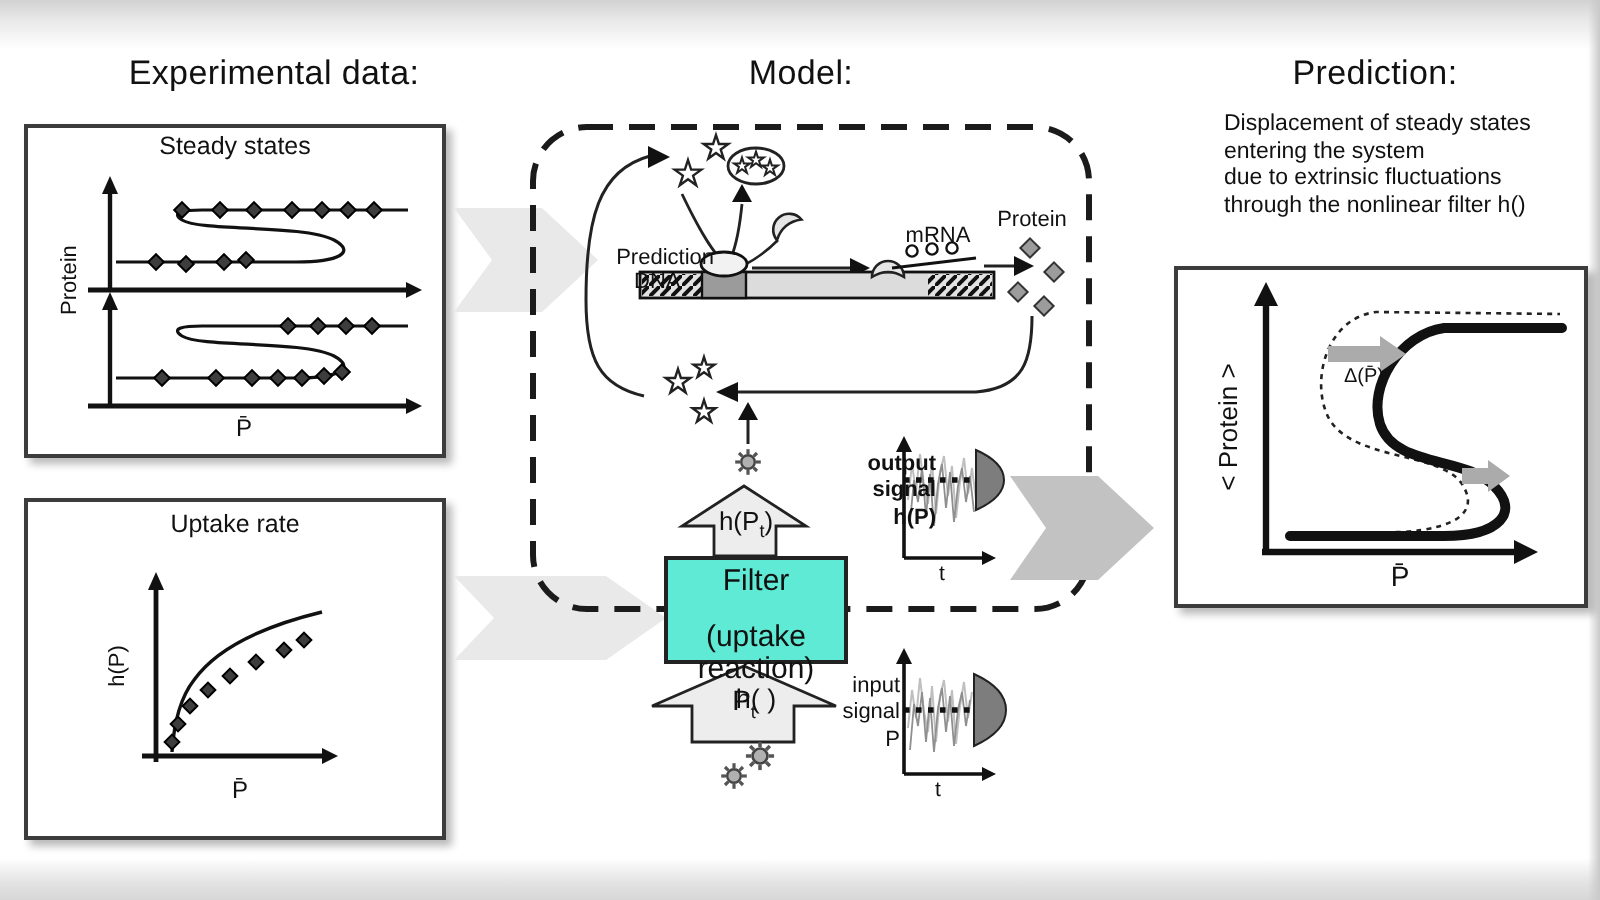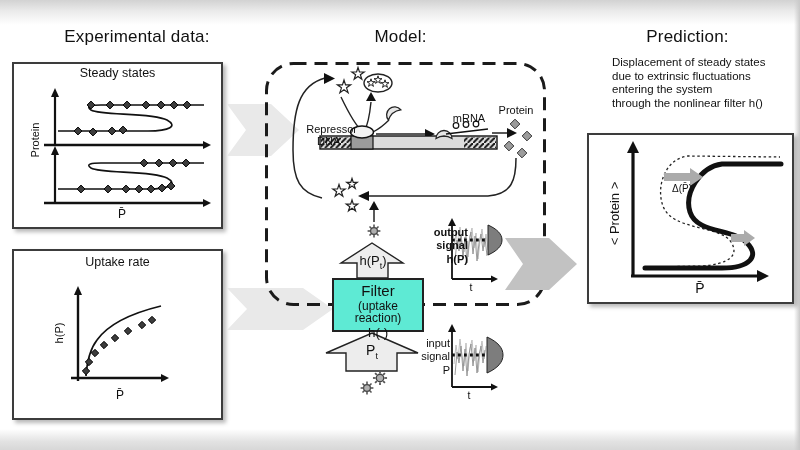--- a/index.html
+++ b/index.html
@@ -20,21 +20,21 @@
   .lbl{position:absolute;z-index:10;white-space:nowrap;}
   .c{text-align:center;} .r{text-align:right;}
   .heading{font-size:17px;letter-spacing:0.2px;}
   .boxtitle{font-size:12.5px;}
   .small{font-size:11px;}
   .rot{transform:rotate(-90deg);transform-origin:center;}
   #filter-box{position:absolute;left:332px;top:278px;width:92px;height:54px;
        background:#5eead4;border:2px solid #222;box-sizing:border-box;z-index:6;
        text-align:center;line-height:1.05;}
   #filter-box .t1{font-size:15px;margin-top:3px;}
-  #filter-box .t2{font-size:12px;margin-top:1px;}
+  #filter-box .t2{font-size:15px;margin-top:12px;}
   #filter-box .t3{font-size:13.5px;margin-top:1px;}
   .arrlbl{font-size:13px;z-index:10;}
   .arrlbl sub{font-size:9px;}
   .desc{font-size:11.5px;line-height:13.5px;}
   .siglbl{font-size:11px;line-height:13.4px;}
   .tlbl{font-size:10.5px;}
 </style>
 </head>
 <body>
 
@@ -239,21 +239,21 @@
 <div class="lbl heading c" style="left:617px;top:27px;width:141px;">Prediction:</div>
 
 <div class="lbl boxtitle c" style="left:32px;top:66px;width:171px;">Steady states</div>
 <div class="lbl small c rot" style="left:-4px;top:133px;width:80px;height:14px;">Protein</div>
 <div class="lbl c" style="left:98px;top:207px;width:48px;font-size:12px;">P̄</div>
 
 <div class="lbl boxtitle c" style="left:32px;top:255px;width:171px;">Uptake rate</div>
 <div class="lbl small c rot" style="left:20px;top:326px;width:80px;height:14px;">h(P)</div>
 <div class="lbl c" style="left:96px;top:388px;width:48px;font-size:12px;">P̄</div>
 
-<div class="lbl small r" style="left:293px;top:123px;width:64px;">Repressor</div>
+<div class="lbl small r" style="left:293px;top:123px;width:64px;">Prediction</div>
 <div class="lbl small" style="left:317px;top:135px;">DNA</div>
 <div class="lbl small c" style="left:447px;top:112px;width:44px;">mRNA</div>
 <div class="lbl small c" style="left:492px;top:104px;width:48px;">Protein</div>
 
 <div id="filter-box">
   <div class="t1">Filter</div>
   <div class="t2">(uptake reaction)</div>
   <div class="t3">h( )</div>
 </div>
 
@@ -269,19 +269,19 @@
 
 <div class="lbl siglbl r" style="left:398px;top:337px;width:52px;">
   <div>input</div>
   <div>signal</div>
   <div>P</div>
 </div>
 <div class="lbl tlbl c" style="left:454px;top:389px;width:30px;">t</div>
 
 <div class="lbl desc" style="left:612px;top:56px;width:182px;">
   <div>Displacement of steady states</div>
+  <div>entering the system</div>
   <div>due to extrinsic fluctuations</div>
-  <div>entering the system</div>
   <div>through the nonlinear filter h()</div>
 </div>
 <div class="lbl c rot" style="left:562px;top:206px;width:104px;height:15px;font-size:13px;">&lt; Protein &gt;</div>
 <div class="lbl c" style="left:676px;top:280px;width:48px;font-size:14px;">P̄</div>
 <div class="lbl c" style="left:658px;top:183px;width:48px;font-size:10px;">Δ(P̄)</div>
 
 </body></html>

